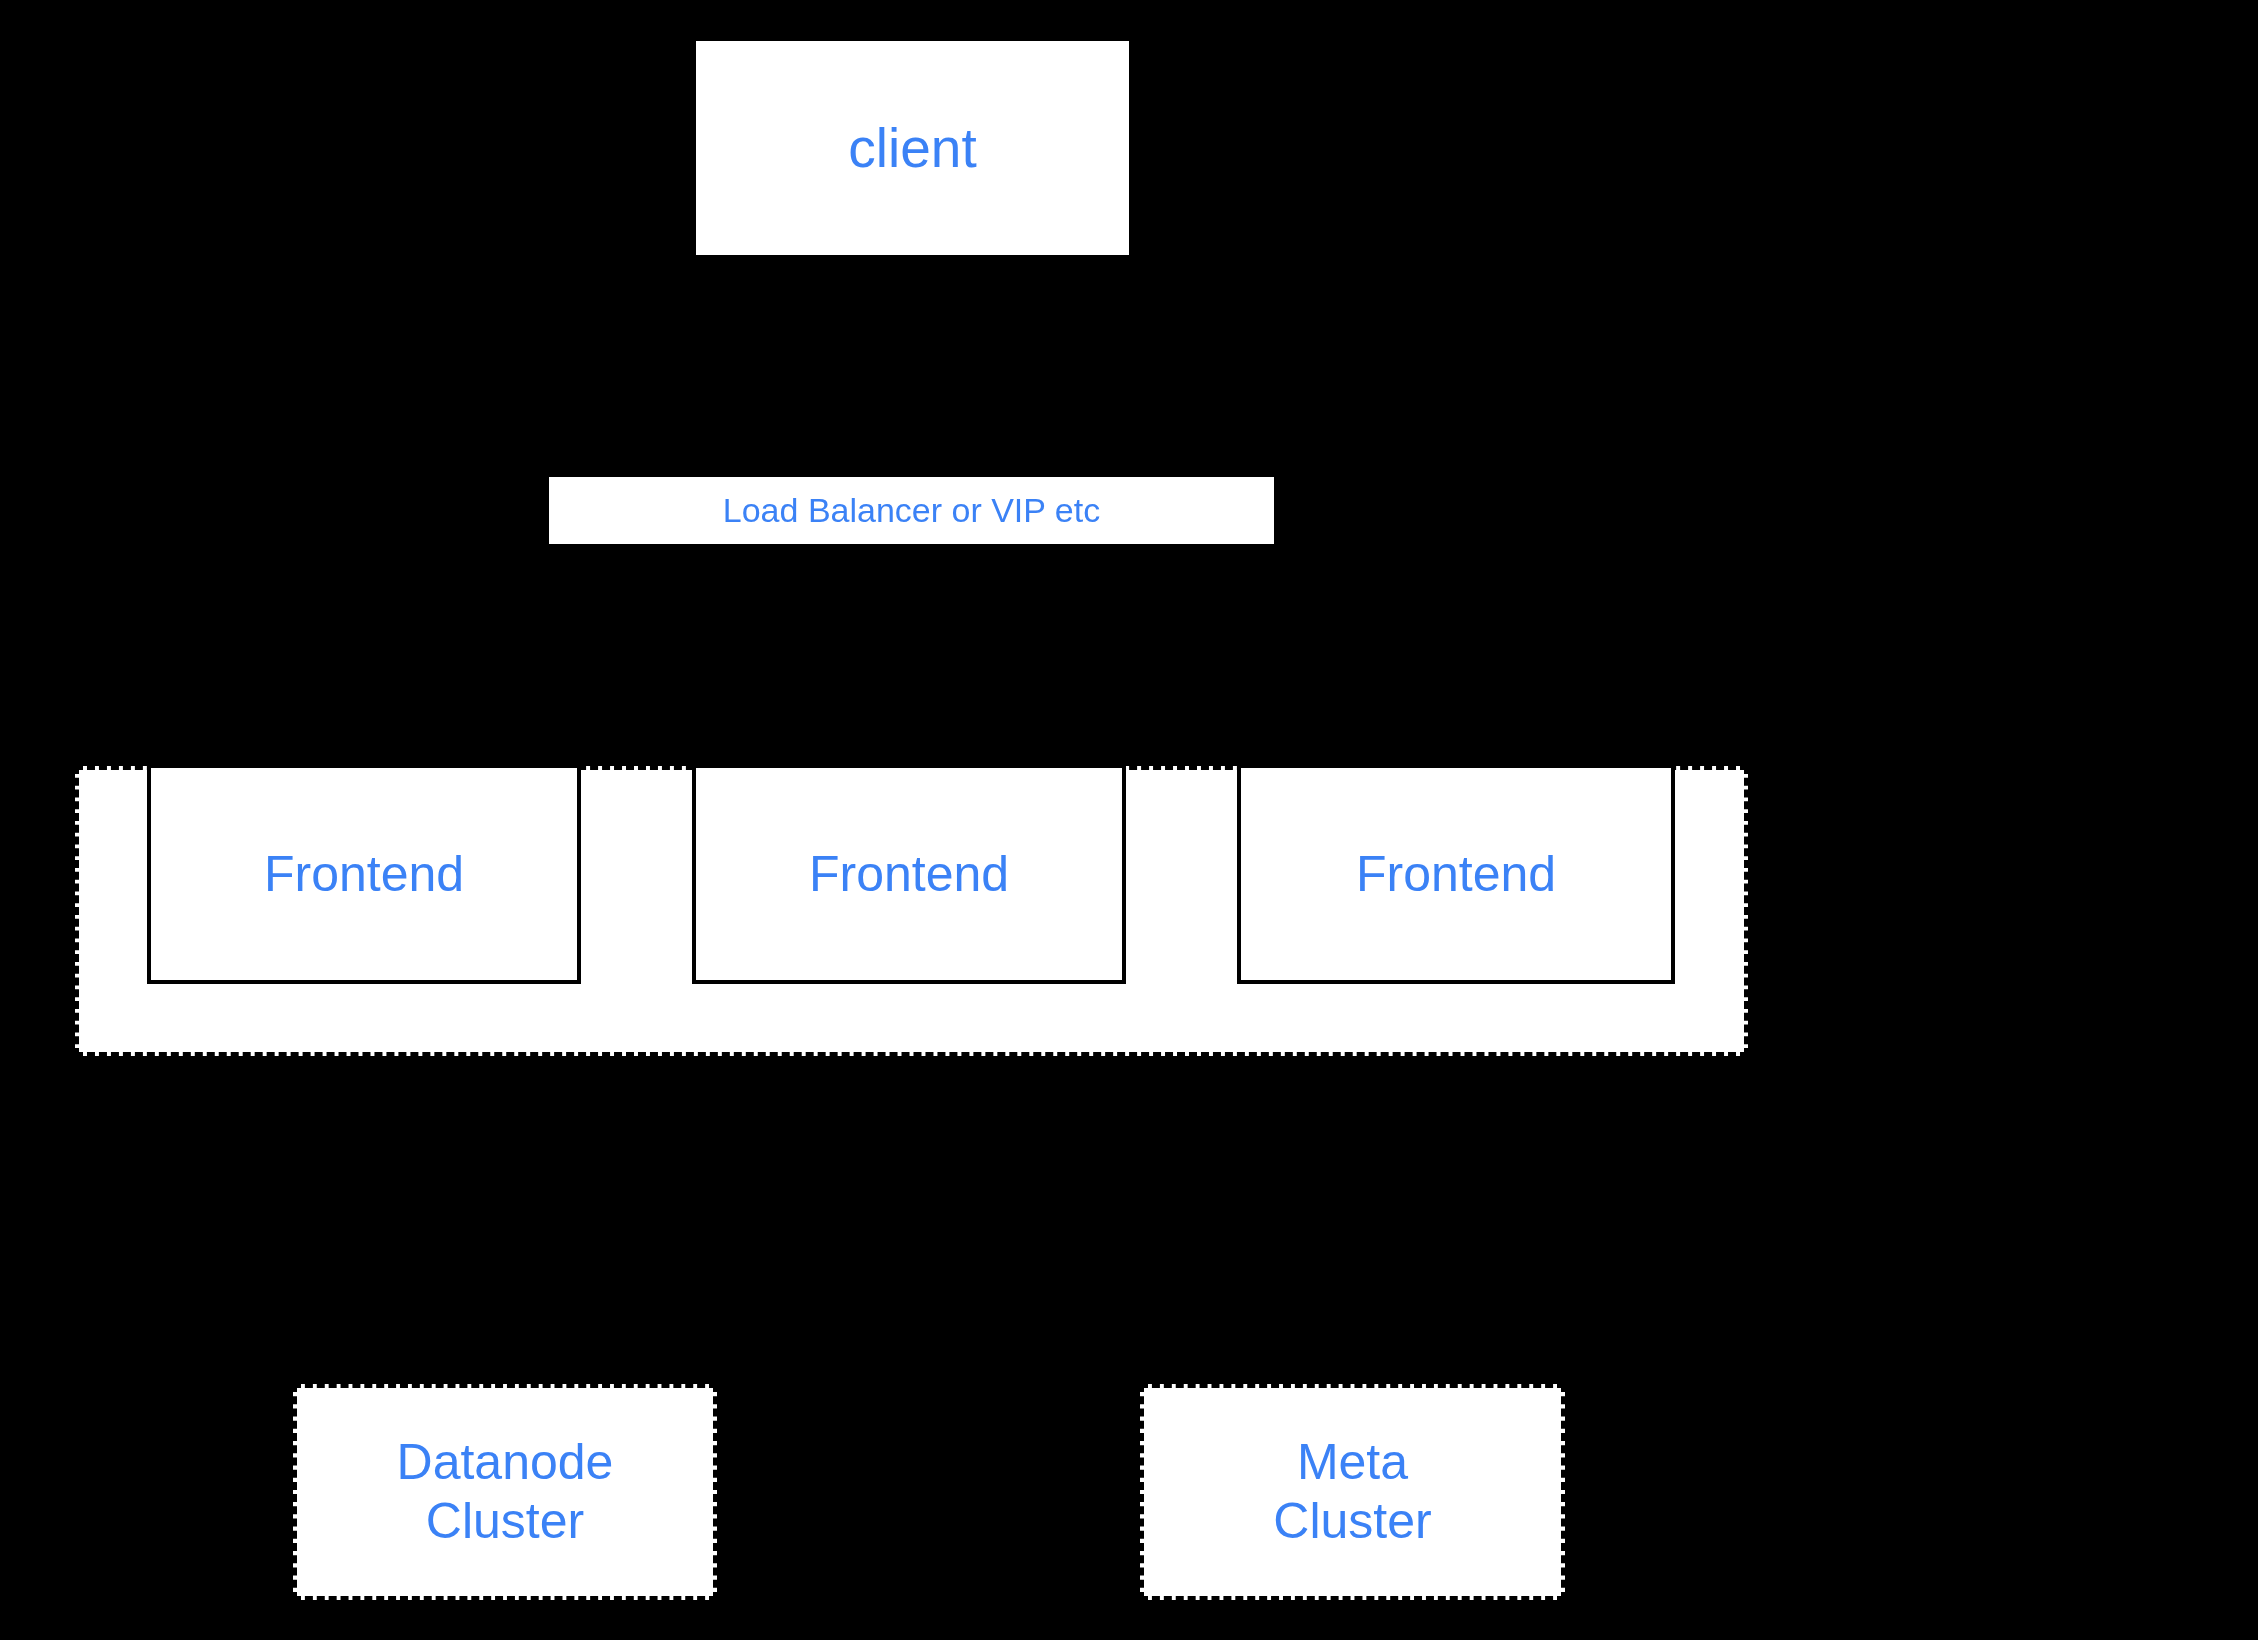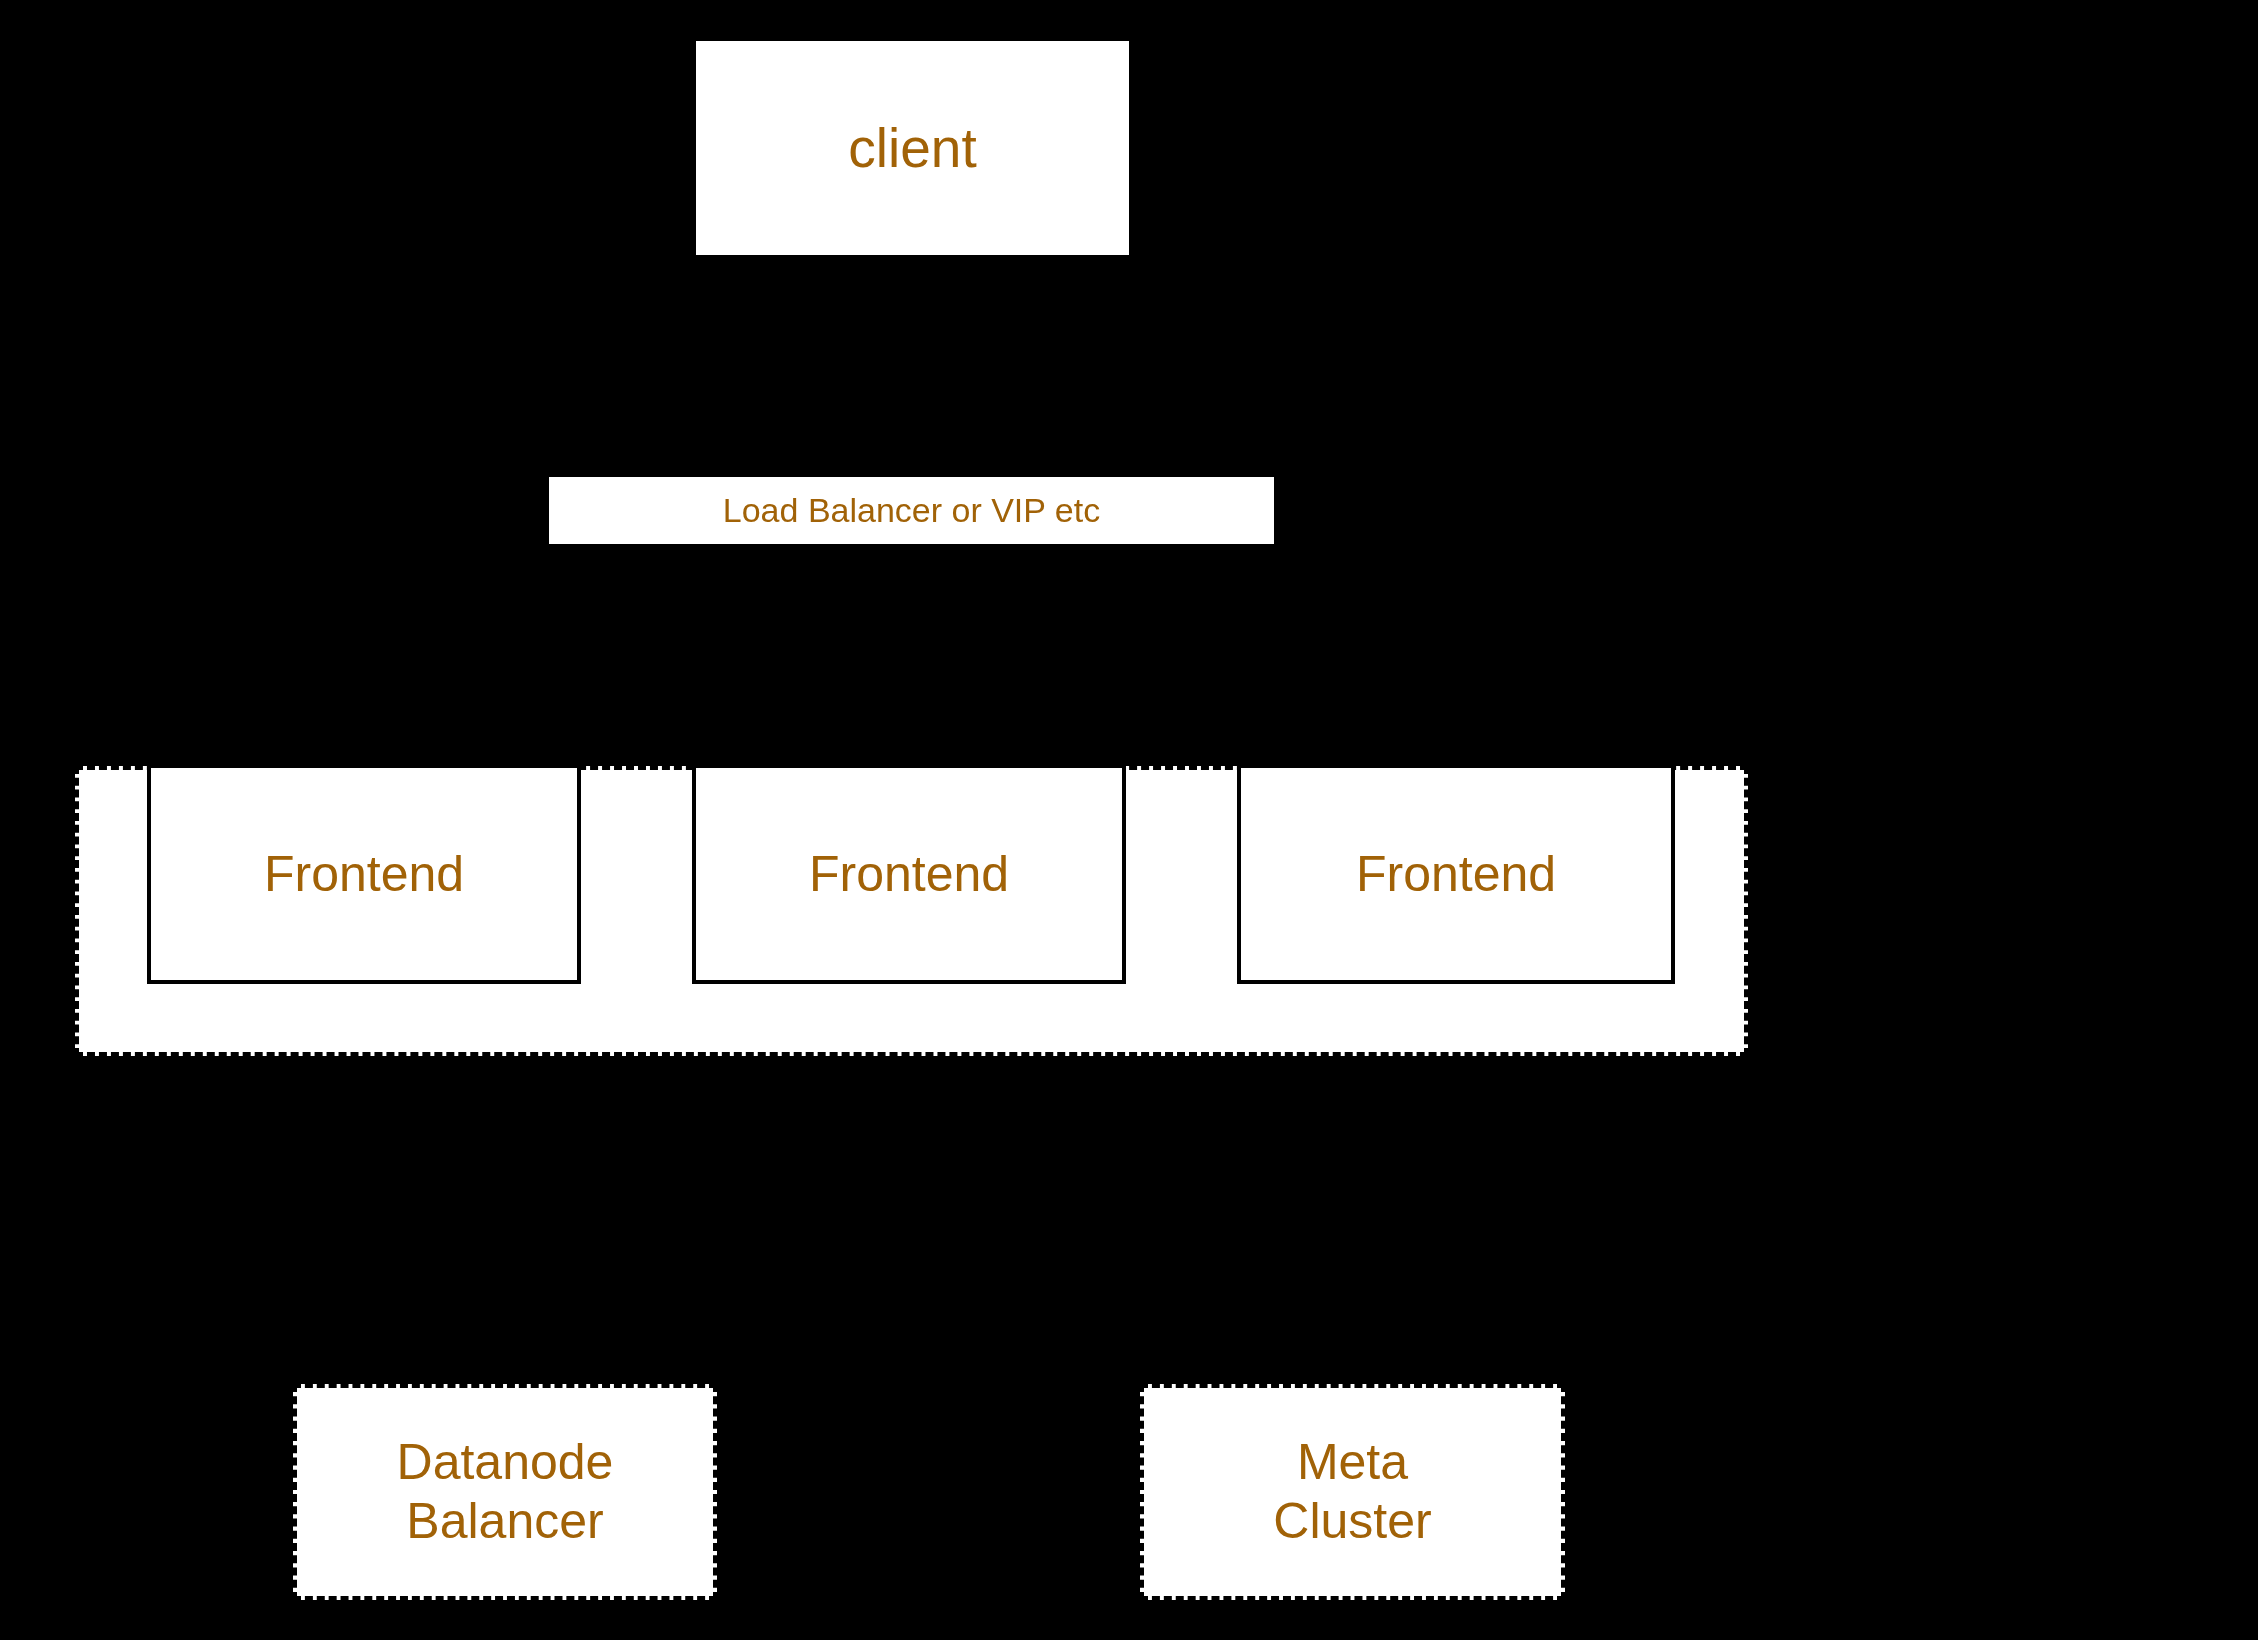--- a/index.html
+++ b/index.html
@@ -19,21 +19,21 @@
     overflow: hidden;
   }
   .node {
     position: absolute;
     box-sizing: border-box;
     display: flex;
     align-items: center;
     justify-content: center;
     text-align: center;
     background: #ffffff;
-    color: #a16207;
+    color: #3b82f6;
     line-height: 1.18;
     white-space: pre-line;
     font-family: "Liberation Sans", sans-serif;
   }
   
   .node--client {
     left: 696px;
     top: 41px;
     width: 433px;
     height: 214px;
@@ -108,21 +108,21 @@
   <div class="node node--frontend fe2">
     <span class="node-label">Frontend</span>
   </div>
 
   <div class="node node--frontend fe3">
     <span class="node-label">Frontend</span>
   </div>
 
   <div class="node node--cluster datanode">
     <span class="node-label">Datanode
-Balancer</span>
+Cluster</span>
   </div>
 
   <div class="node node--cluster meta">
     <span class="node-label">Meta
 Cluster</span>
   </div>
 
 </div>
 
 

